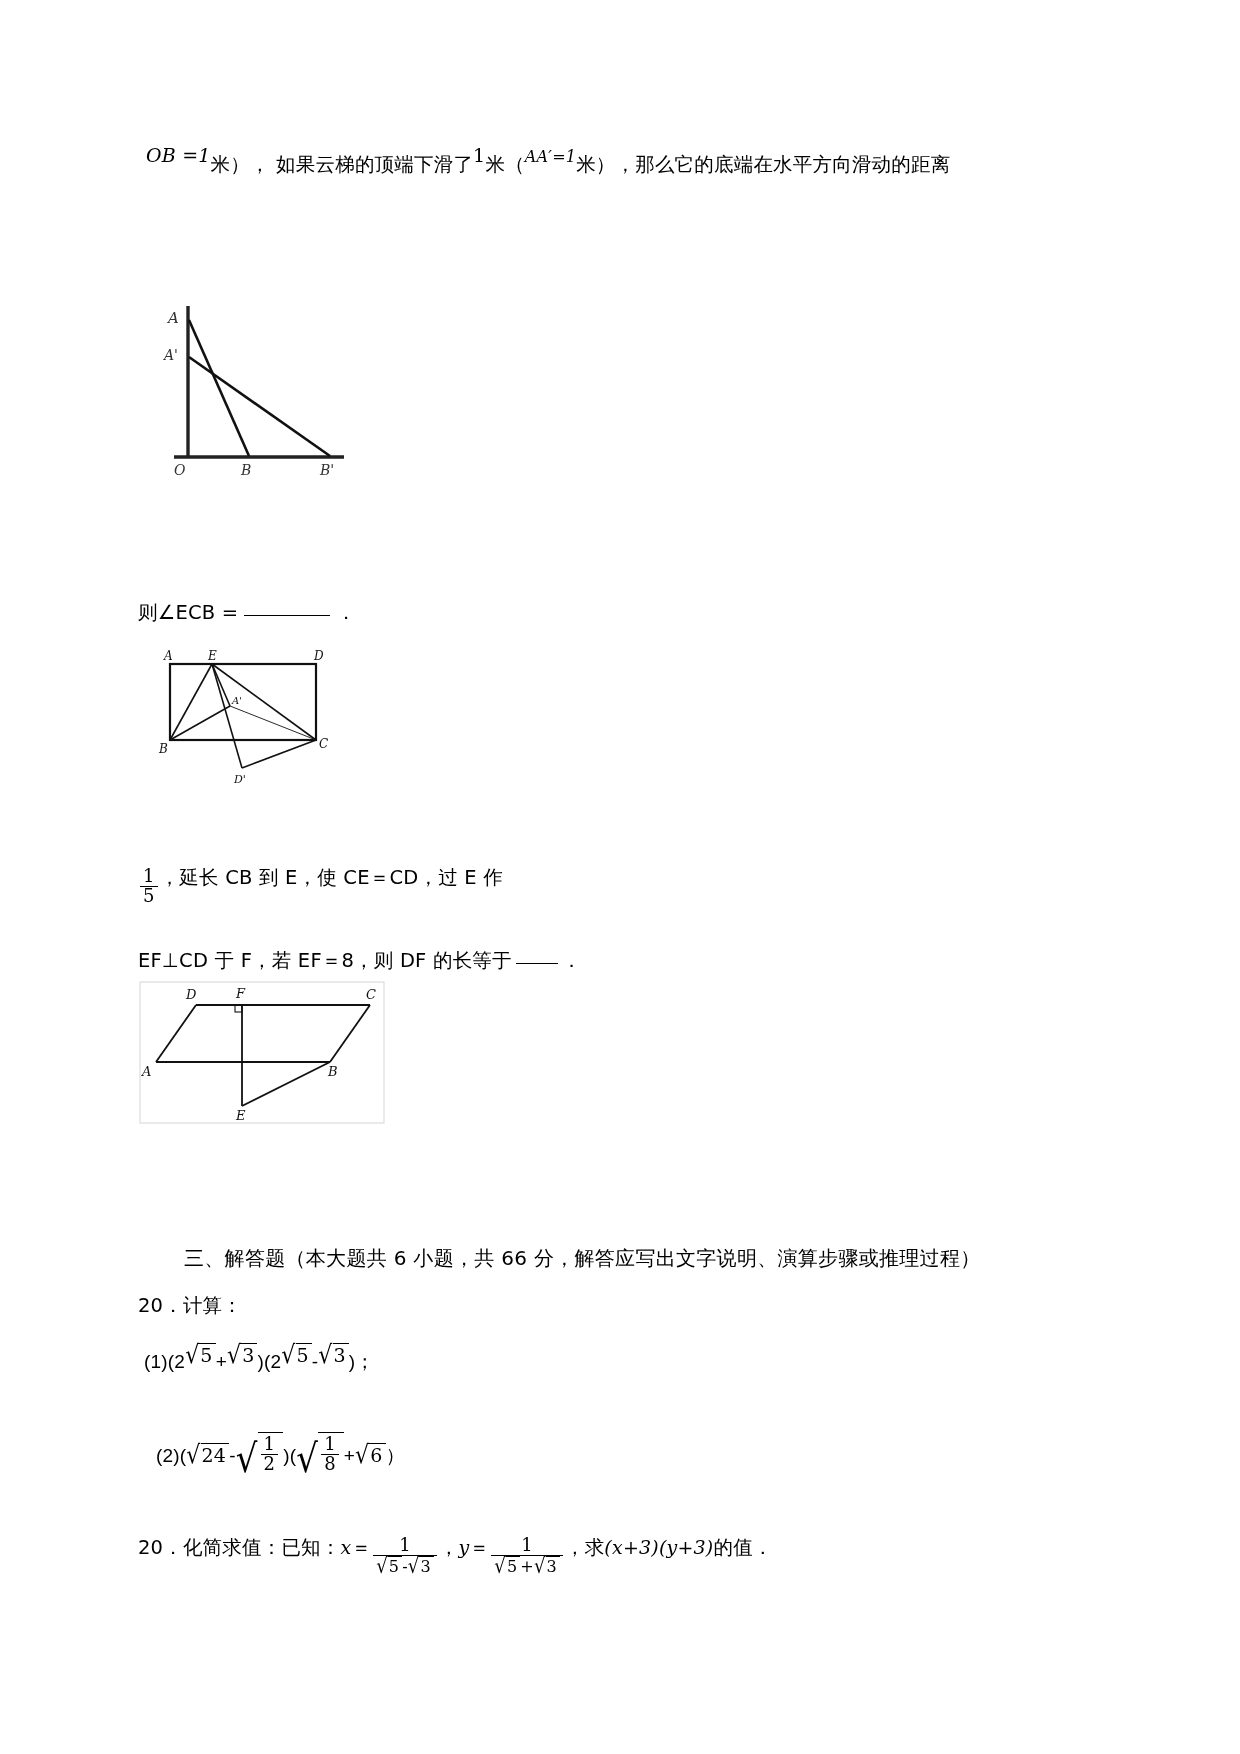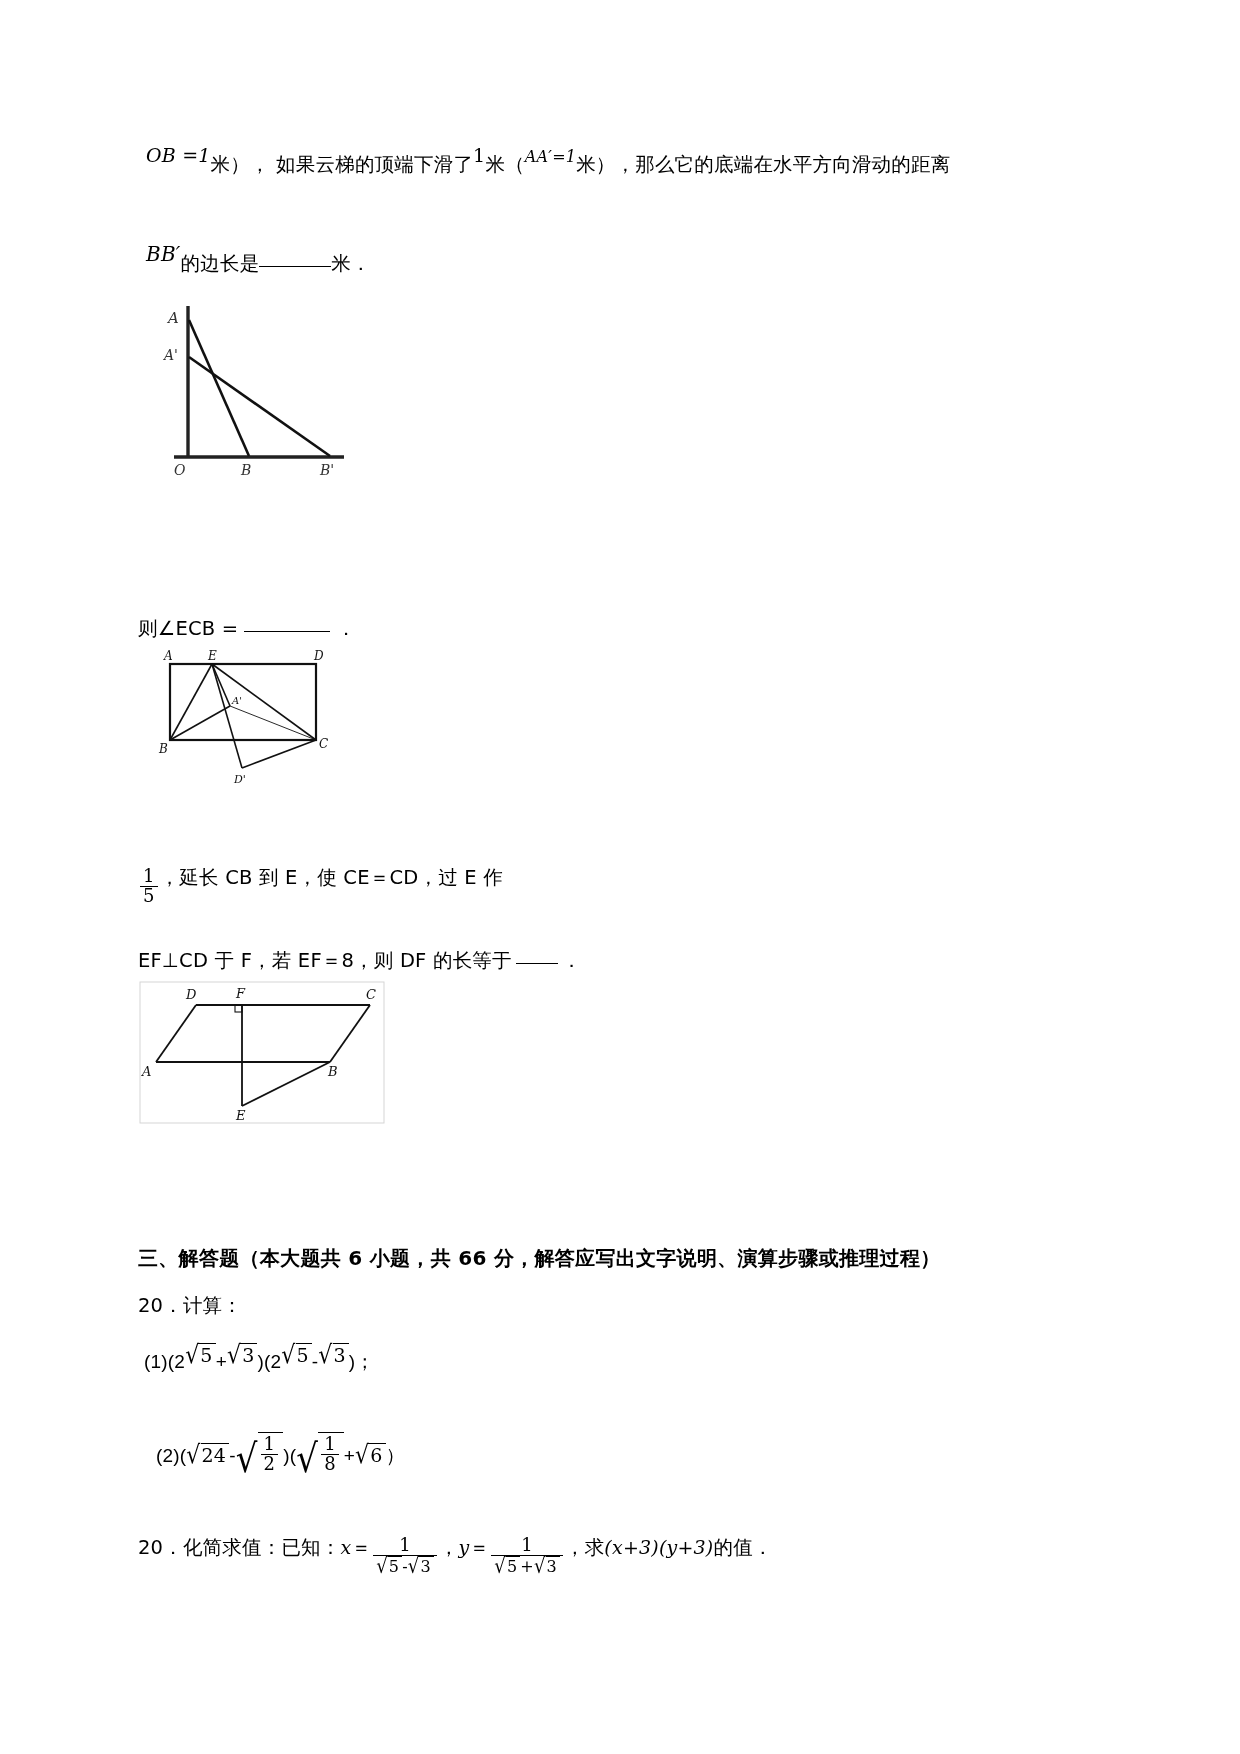--- a/index.html
+++ b/index.html
@@ -61,23 +61,24 @@
     font-size: 19px;
   }
   .blank-line {
     display: inline-block;
     border-bottom: 1.4px solid #000;
     height: 1px;
     vertical-align: 3px;
   }
   .sec-head {
     font-size: 20px;
-    font-weight: bold;
+    font-weight: normal;
     letter-spacing: 0.3px;
     white-space: nowrap;
+    margin-left: 46px;
   }
   
   .frac {
     display: inline-block;
     vertical-align: -0.35em;
     text-align: center;
     font-family: "DejaVu Serif", serif;
     font-style: normal;
     line-height: 1.05;
     margin: 0 2px;
@@ -122,23 +123,20 @@
 </style>
 </head>
 <body>
 
 <div class="page">
 
   <div class="block q-text" style="left:130px; top:140px; width:1000px;">
     <span class="sup-blk">OB =1</span><span>米）， 如果云梯的顶端下滑了</span><span class="num-inline">1</span><span>米（</span><span class="sup-small">AA′=1</span><span>米），那么它的底端在水平方向滑动的距离</span>
   </div>
 
-  <div class="block q-text" style="left:130px; top:238px; width:900px;">
-    <span class="sup-blk" style="font-size:20px;">BB′</span><span>的边长是</span><span class="blank-line" style="width:72px;"></span><span>米．</span>
-  </div>
 
   <div class="fig" style="left:136px; top:300px;">
     <svg width="230" height="180" viewBox="0 0 230 180">
 
       <line x1="36" y1="6" x2="36" y2="158" stroke="#222" stroke-width="3.4"></line>
 
       <line x1="22" y1="157" x2="192" y2="157" stroke="#222" stroke-width="3.4"></line>
 
       <line x1="37" y1="20" x2="97" y2="156" stroke="#111" stroke-width="2.6"></line>
 
@@ -146,21 +144,21 @@
 
       <text x="16" y="23" font-family="DejaVu Serif, serif" font-style="italic" font-size="15" fill="#333">A</text>
       <text x="12" y="60" font-family="DejaVu Serif, serif" font-style="italic" font-size="14" fill="#333">A'</text>
       <text x="22" y="175" font-family="DejaVu Serif, serif" font-style="italic" font-size="14" fill="#333">O</text>
       <text x="89" y="175" font-family="DejaVu Serif, serif" font-style="italic" font-size="14" fill="#333">B</text>
       <text x="168" y="175" font-family="DejaVu Serif, serif" font-style="italic" font-size="14" fill="#333">B'</text>
     </svg>
   </div>
 
 
-  <div class="block q-text" style="left:122px; top:597px; width:600px;margin-top:16px;">
+  <div class="block q-text" style="left:122px; top:597px; width:600px;">
     <span>则∠ECB =</span><span class="blank-line" style="width:86px; margin:0 6px;"></span><span>．</span>
   </div>
 
   <div class="fig" style="left:140px; top:650px;">
     <svg width="230" height="140" viewBox="0 0 230 140">
 
       <rect x="14" y="14" width="146" height="76" fill="none" stroke="#111" stroke-width="2.2"></rect>
 
       <line x1="56" y1="14" x2="14" y2="90" stroke="#111" stroke-width="1.6"></line>
 

